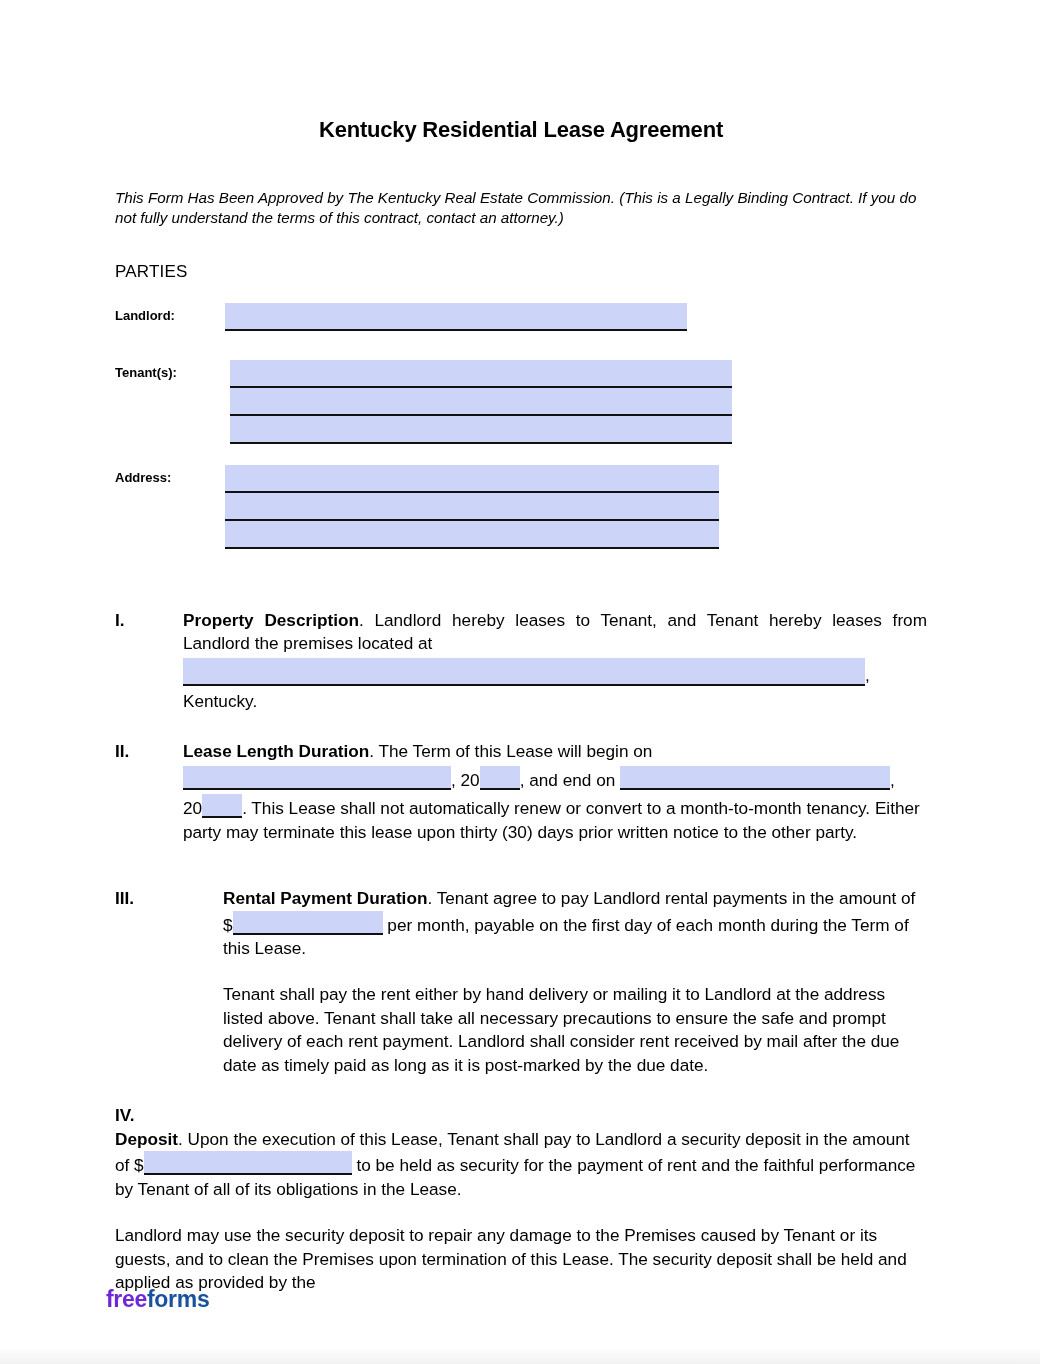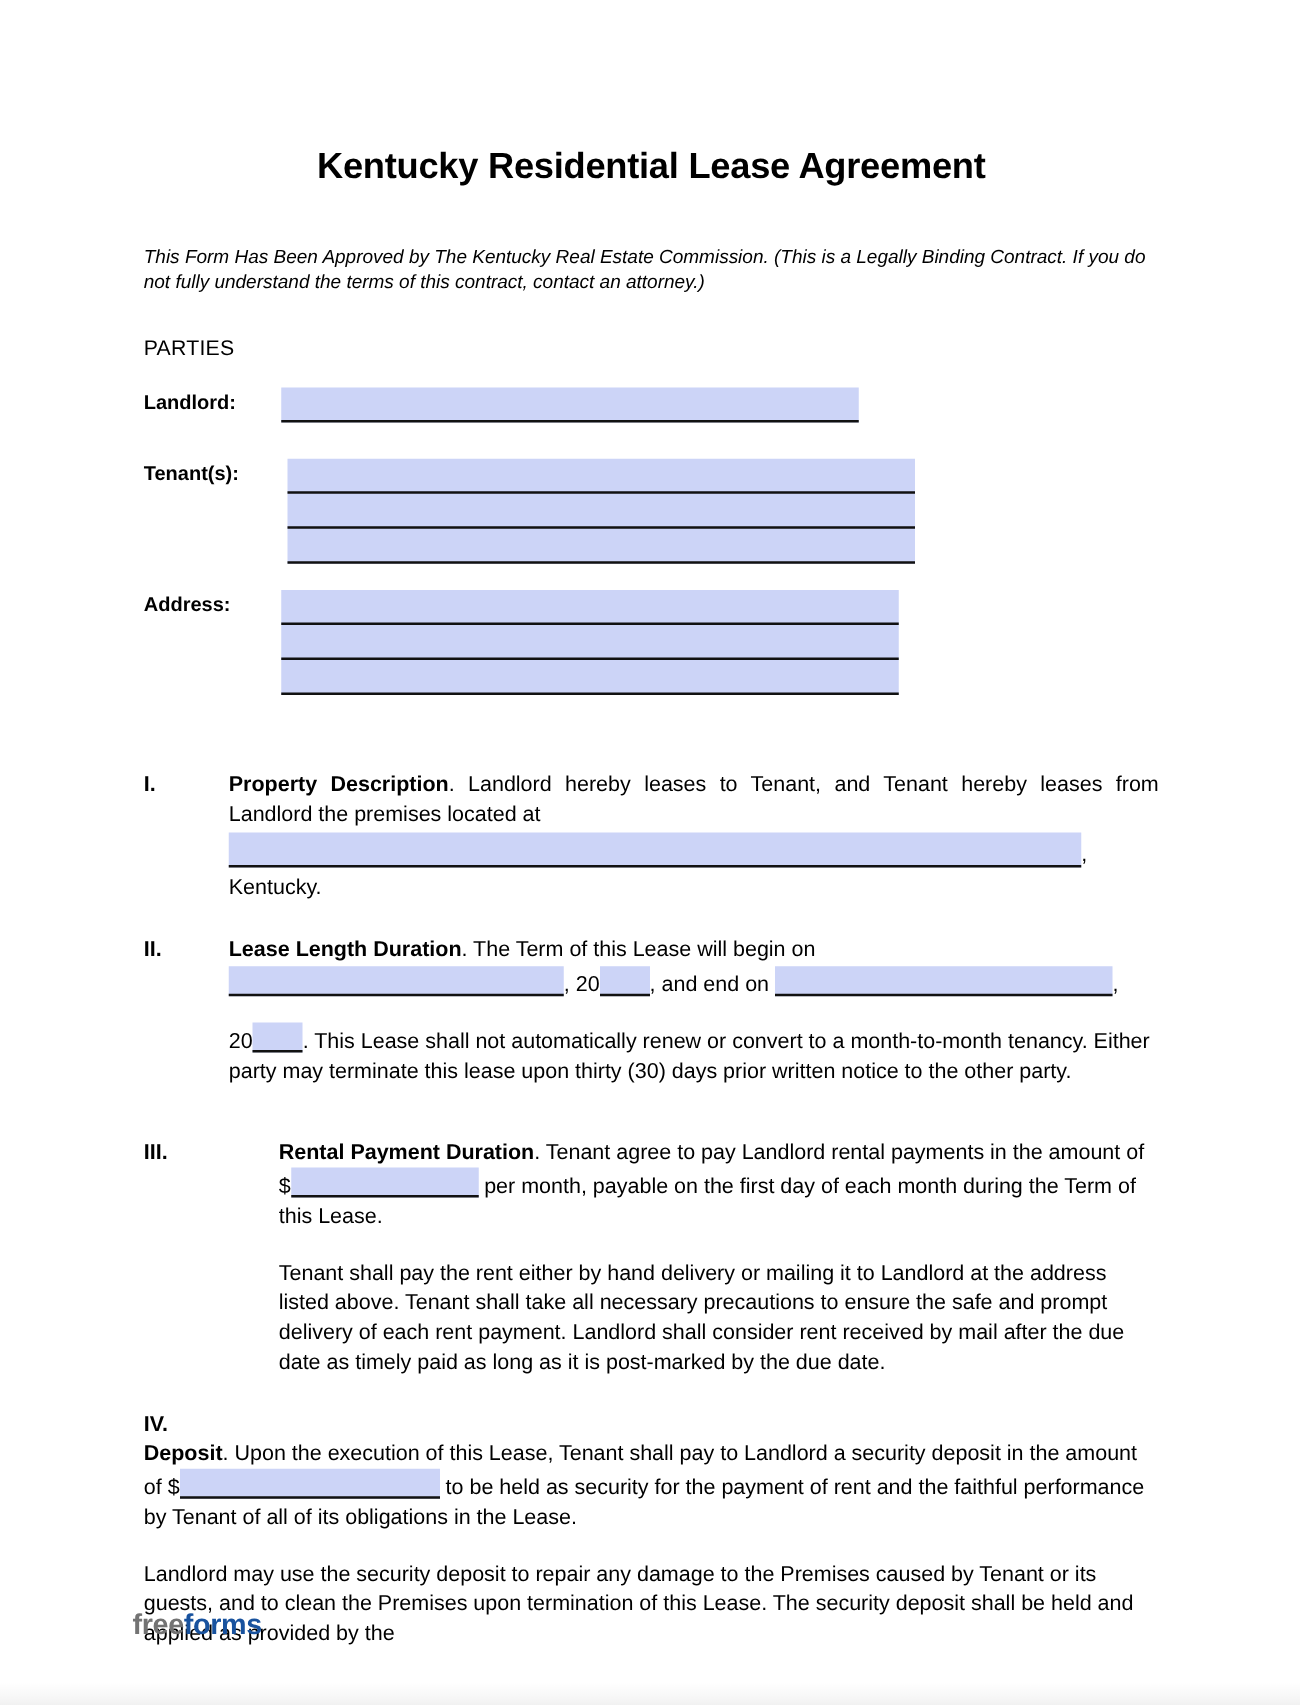--- a/index.html
+++ b/index.html
@@ -32,21 +32,21 @@
   .content {
     position: absolute;
     left: 115px;
     top: 0;
     width: 812px;
   }
 
   
   .doc-title {
     text-align: center;
-    font-size: 29px;
+    font-size: 22px;
     font-weight: bold;
     letter-spacing: -0.2px;
     margin: 0;
     padding-top: 118px;
     line-height: 1.1;
     white-space: nowrap;
   }
 
   
   .approval {
@@ -65,21 +65,21 @@
     font-weight: normal;
     letter-spacing: 0.2px;
   }
 
   .field-row {
     display: flex;
     align-items: flex-start;
     margin-top: 20px;
   }
   .field-label {
-    font-size: 16px;
+    font-size: 13px;
     font-weight: bold;
     white-space: nowrap;
     line-height: 28px;
     flex: 0 0 auto;
   }
   .field-label.landlord { width: 110px; }
   .field-label.address  { width: 110px; }
   .field-label.tenants  { width: 115px; }
 
   
@@ -165,21 +165,21 @@
   
   .footer-logo {
     position: absolute;
     left: 106px;
     top: 1288px;
     font-size: 23px;
     font-weight: bold;
     letter-spacing: -0.3px;
     line-height: 1;
   }
-  .logo-free  { color: #737373; text-align: center; }
+  .logo-free  { color: #6d28d9; text-align: center; }
   .logo-forms { color: #18529e; }
 </style>
 </head>
 <body>
 
 <div class="page">
 
   <div class="content">
 
     <h1 class="doc-title">Kentucky Residential Lease Agreement</h1>
@@ -223,21 +223,21 @@
         </div>
         <p style="margin-top:4px;">Kentucky.</p>
       </div>
     </div>
 
     <div class="clause" style="margin-top:26px;">
       <div class="clause-num">II.</div>
       <div class="clause-body">
         <p><span class="clause-title">Lease Length Duration</span><span>.  The Term of this Lease will begin on</span></p>
         <p style="margin-top:2px;"><span class="blank blank-date"></span><span>, 20</span><span class="blank blank-year"></span><span>, and end on</span> <span class="blank blank-enddate"></span><span>,</span></p>
-        <p style="margin-top:18px;"><span>20</span><span class="blank blank-year"></span><span>. This Lease shall not automatically renew or    convert to a month-to-month tenancy. Either party may terminate this lease upon thirty (30) days prior written notice to the other party.</span></p>
+        <p style="margin-top:2px;"><span>20</span><span class="blank blank-year"></span><span>. This Lease shall not automatically renew or    convert to a month-to-month tenancy. Either party may terminate this lease upon thirty (30) days prior written notice to the other party.</span></p>
       </div>
     </div>
 
     <div class="clause" style="margin-top:42px;gap:40px;">
       <div class="clause-num">III.</div>
       <div class="clause-body">
         <p><span class="clause-title">Rental Payment Duration</span><span>.   Tenant agree to pay Landlord rental payments in the amount of $</span><span class="blank blank-amount"></span><span> per month, payable on the first day of each month during the Term of this Lease.</span></p>
         <p>Tenant shall pay the rent either by hand delivery or mailing it to Landlord at the address listed above. Tenant shall take all necessary precautions to ensure the safe and prompt delivery of each rent payment. Landlord shall consider rent received by mail after the due date as timely paid as long as it is post-marked by the due date.</p>
       </div>
     </div>

